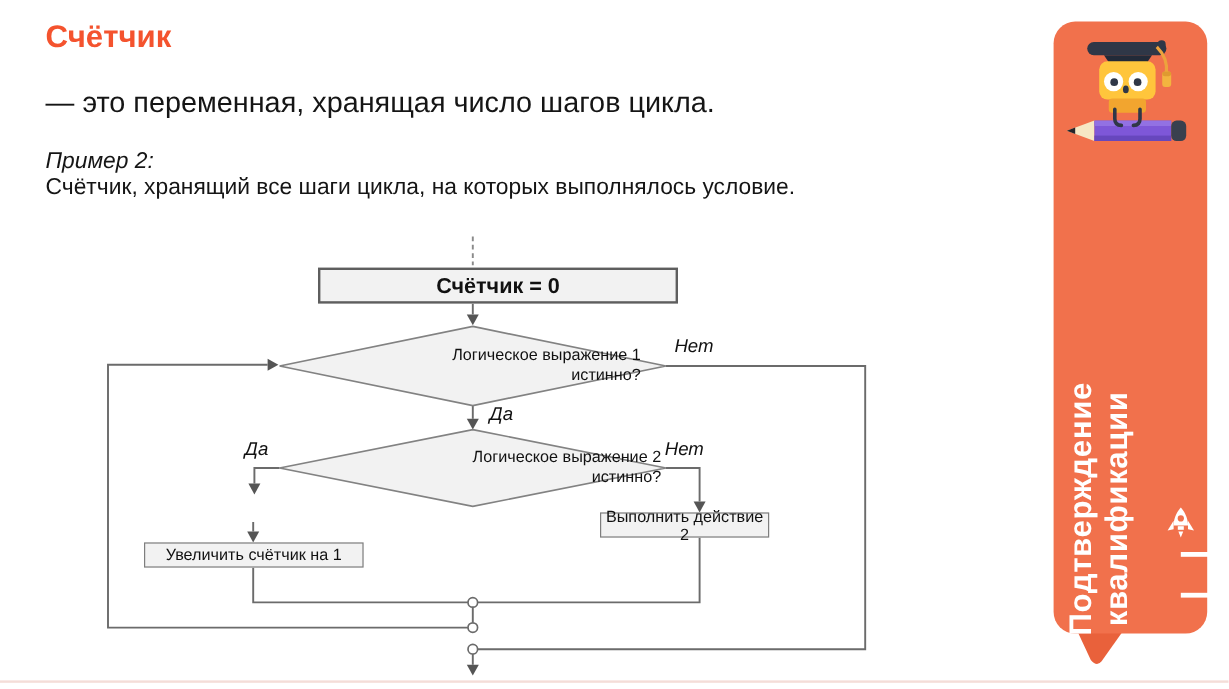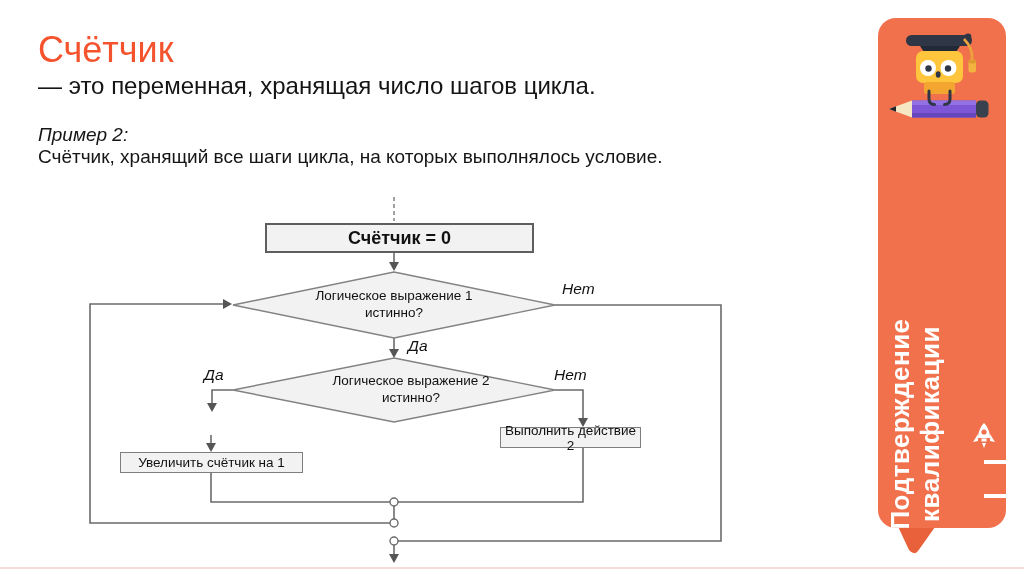--- a/index.html
+++ b/index.html
@@ -1,38 +1,38 @@
 <!DOCTYPE html>
 <html><head>
 <meta charset="utf-8">
 <style>
   html,body{margin:0;padding:0;background:#ffffff;}
   .slide{
     position:relative;width:1024px;height:574px;background:#ffffff;
     font-family:"Liberation Sans", sans-serif;overflow:hidden;
   }
   
-  .title{position:absolute;left:38px;top:28px;font-size:36px;line-height:44px;color:#f4532e;}
+  .title{position:absolute;left:38px;top:8px;font-size:26px;line-height:44px;color:#f4532e;font-weight:bold;}
   .subtitle{position:absolute;left:38px;top:72px;font-size:24px;line-height:28px;color:#151515;}
   .example-label{position:absolute;left:38px;top:124px;font-size:19px;font-style:italic;color:#151515;text-align:right;}
   .example-text{position:absolute;left:38px;top:146px;font-size:19px;color:#151515;}
   
   .flow-svg{position:absolute;left:0;top:0;width:1024px;height:574px;}
   .fline{stroke:#6b6b6b;stroke-width:1.6;fill:none;}
   .fdash{stroke:#8a8a8a;stroke-width:1.6;fill:none;stroke-dasharray:4 3;}
   .fhead{fill:#555555;stroke:none;}
   .fdiamond{fill:#f2f2f2;stroke:#828282;stroke-width:1.4;}
   .fnode{fill:#ffffff;stroke:#6b6b6b;stroke-width:1.4;}
   .fbox{position:absolute;background:#f2f2f2;display:flex;align-items:center;justify-content:center;
         color:#111111;font-size:13.5px;text-align:center;box-sizing:border-box;}
-  .fbox-main{left:265px;top:223px;width:269px;height:30px;border:2px solid #5e5e5e;font-size:18px;font-weight:bold;}
+  .fbox-main{left:265px;top:223px;width:300px;height:30px;border:2px solid #5e5e5e;font-size:18px;font-weight:bold;}
   .fbox-act1{left:120px;top:413px;width:183px;height:22px;border:1.5px solid #7e7e7e;}
   .fbox-inc{left:120px;top:452px;width:183px;height:21px;border:1.5px solid #7e7e7e;}
   .fbox-act2{left:500px;top:427px;width:141px;height:21px;border:1.5px solid #7e7e7e;}
-  .dtext{position:absolute;width:280px;text-align:center;font-size:13.5px;line-height:16.5px;color:#111111;}
+  .dtext{position:absolute;width:280px;text-align:right;font-size:13.5px;line-height:16.5px;color:#111111;}
   .dtext1{left:254px;top:288px;}
   .dtext2{left:271px;top:373px;}
   .blabel{position:absolute;font-size:15.5px;font-style:italic;color:#111111;text-align:center;}
   .lbl-d1-no{left:562px;top:280px;}
   .lbl-d1-yes{left:408px;top:337px;}
   .lbl-d2-yes{left:204px;top:366px;}
   .lbl-d2-no{left:554px;top:366px;}
   
   .ribbon-tail{position:absolute;left:888px;top:518px;width:60px;height:40px;}
   .ribbon{position:absolute;left:878px;top:18px;width:128px;height:510px;border-radius:18px;background:#f1714c;}

